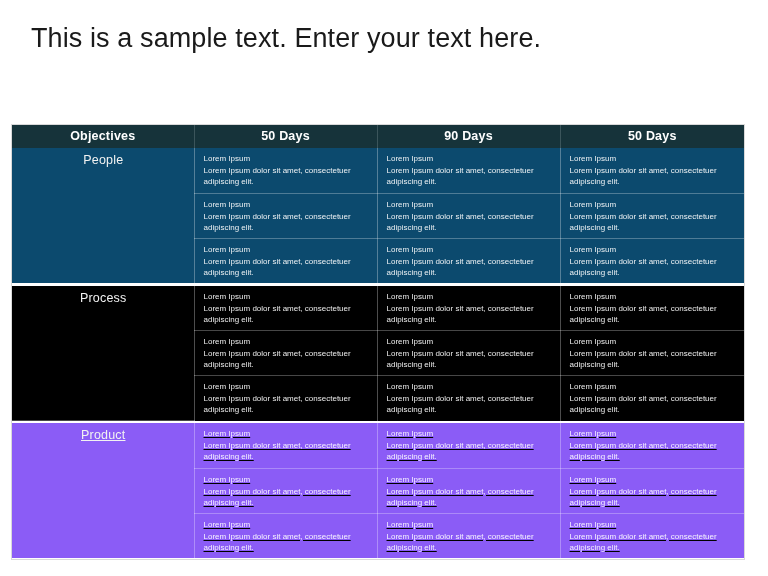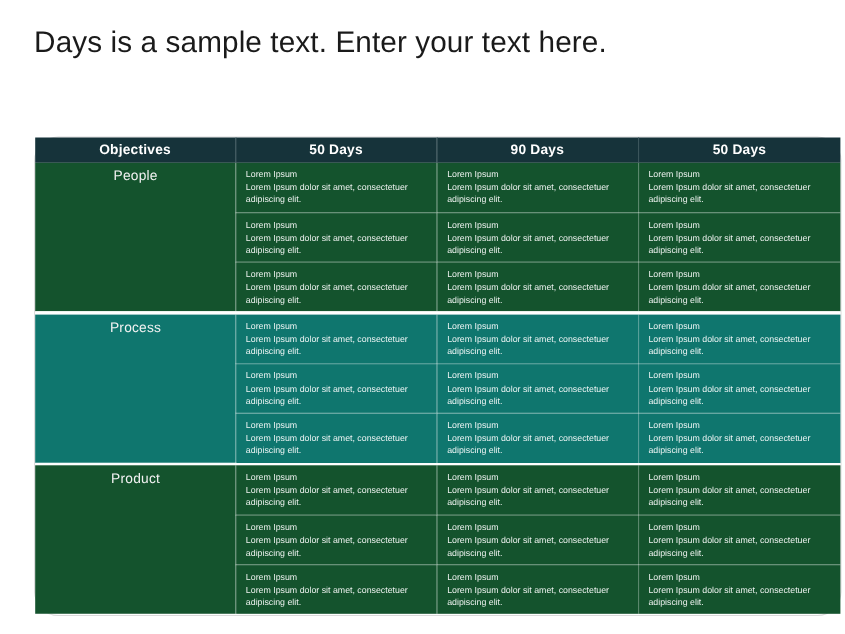--- a/index.html
+++ b/index.html
@@ -24,27 +24,26 @@
     line-height: 36px;
     font-weight: 400;
     color: #1a1a1a;
     letter-spacing: 0.1px;
     white-space: nowrap;
   }
 
   
   .matrix-table {
     position: absolute;
-    left: 32px;
+    left: 12px;
     top: 125px;
     width: 732px;
     border-collapse: collapse;
     table-layout: fixed;
     box-shadow: 0 0 0 1px #d9d9d9;
-    border-radius: 21px;
   }
   .matrix-table td, .matrix-table th {
     padding: 0;
     margin: 0;
     vertical-align: top;
   }
 
   
   .hdr-cell {
     background: #16333a;
@@ -90,36 +89,36 @@
     white-space: nowrap;
   }
   .cell-body {
     font-size: 8px;
     line-height: 11px;
     color: rgba(255,255,255,0.92);
     margin: 0;
   }
 
   
-  .block-people td   { background: #14532d; }
-  .block-process td  { background: #0f766e; }
-  .block-product td  { background: #14532d; }
+  .block-people td   { background: #0c4a6e; }
+  .block-process td  { background: #000000; }
+  .block-product td  { background: #8b5cf6; text-decoration: underline; }
 
   
   .block-divider td {
     height: 2px;
     padding: 0;
     background: #ffffff;
     border: none;
   }
 </style>
 </head>
 <body>
 
-<div class="slide-title">Days is a sample text. Enter your text here.</div>
+<div class="slide-title">This is a sample text. Enter your text here.</div>
 
 <table class="matrix-table">
   <colgroup>
     <col style="width:182px">
     <col style="width:183px">
     <col style="width:183px">
     <col style="width:184px">
   </colgroup>
 
   <thead>

